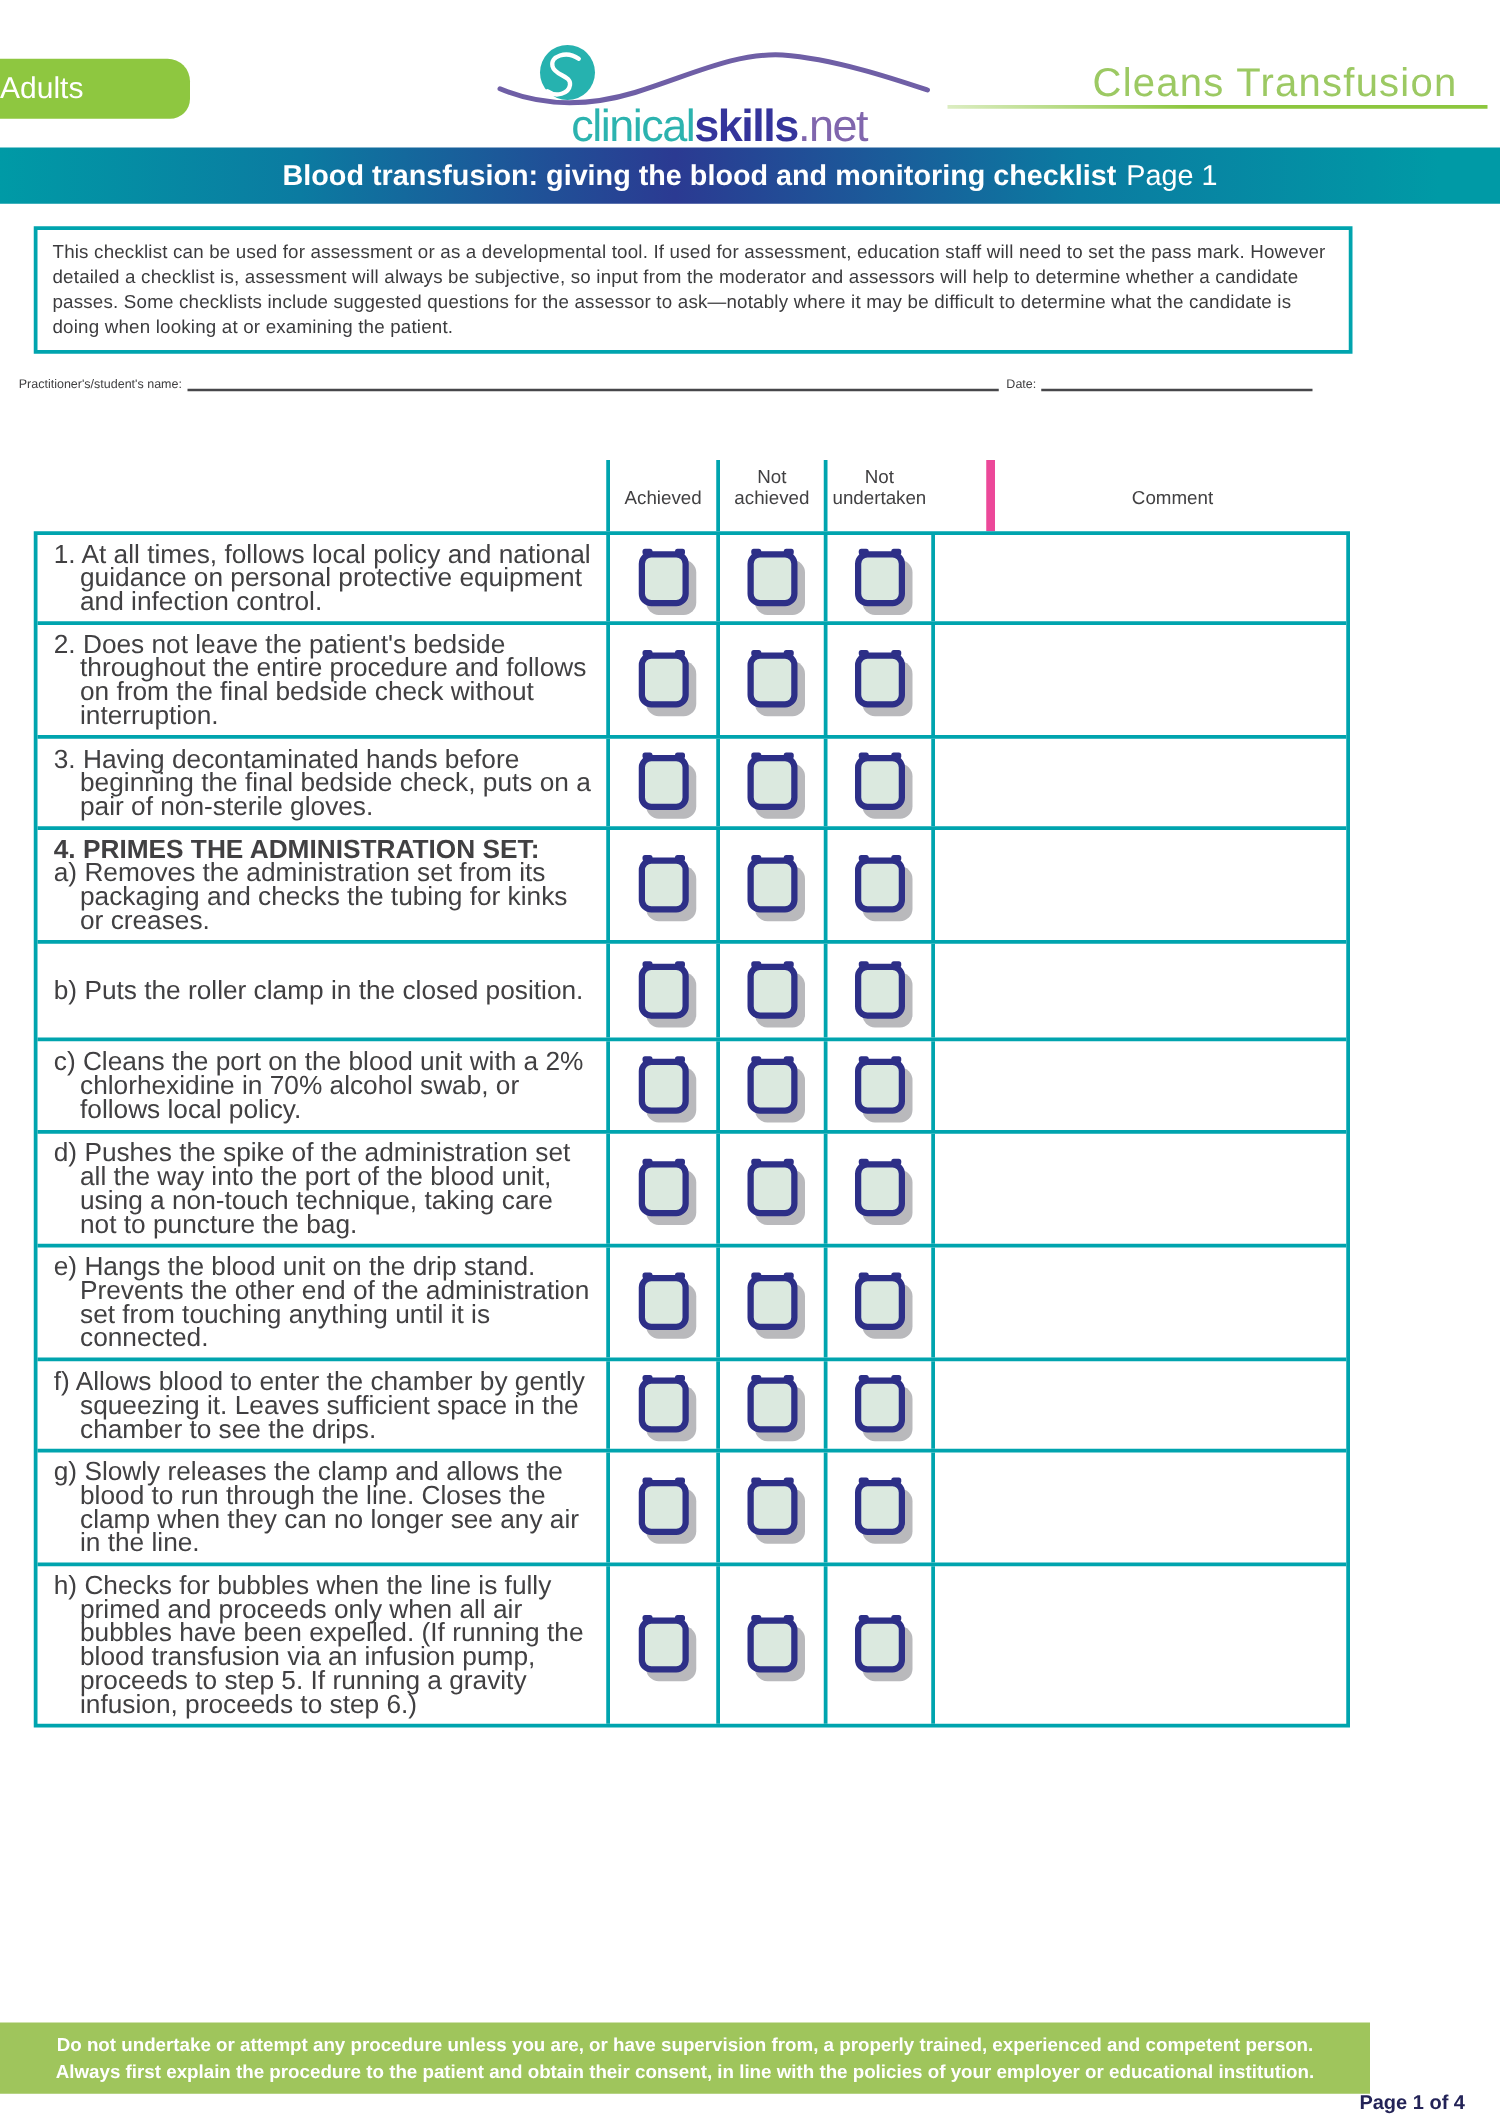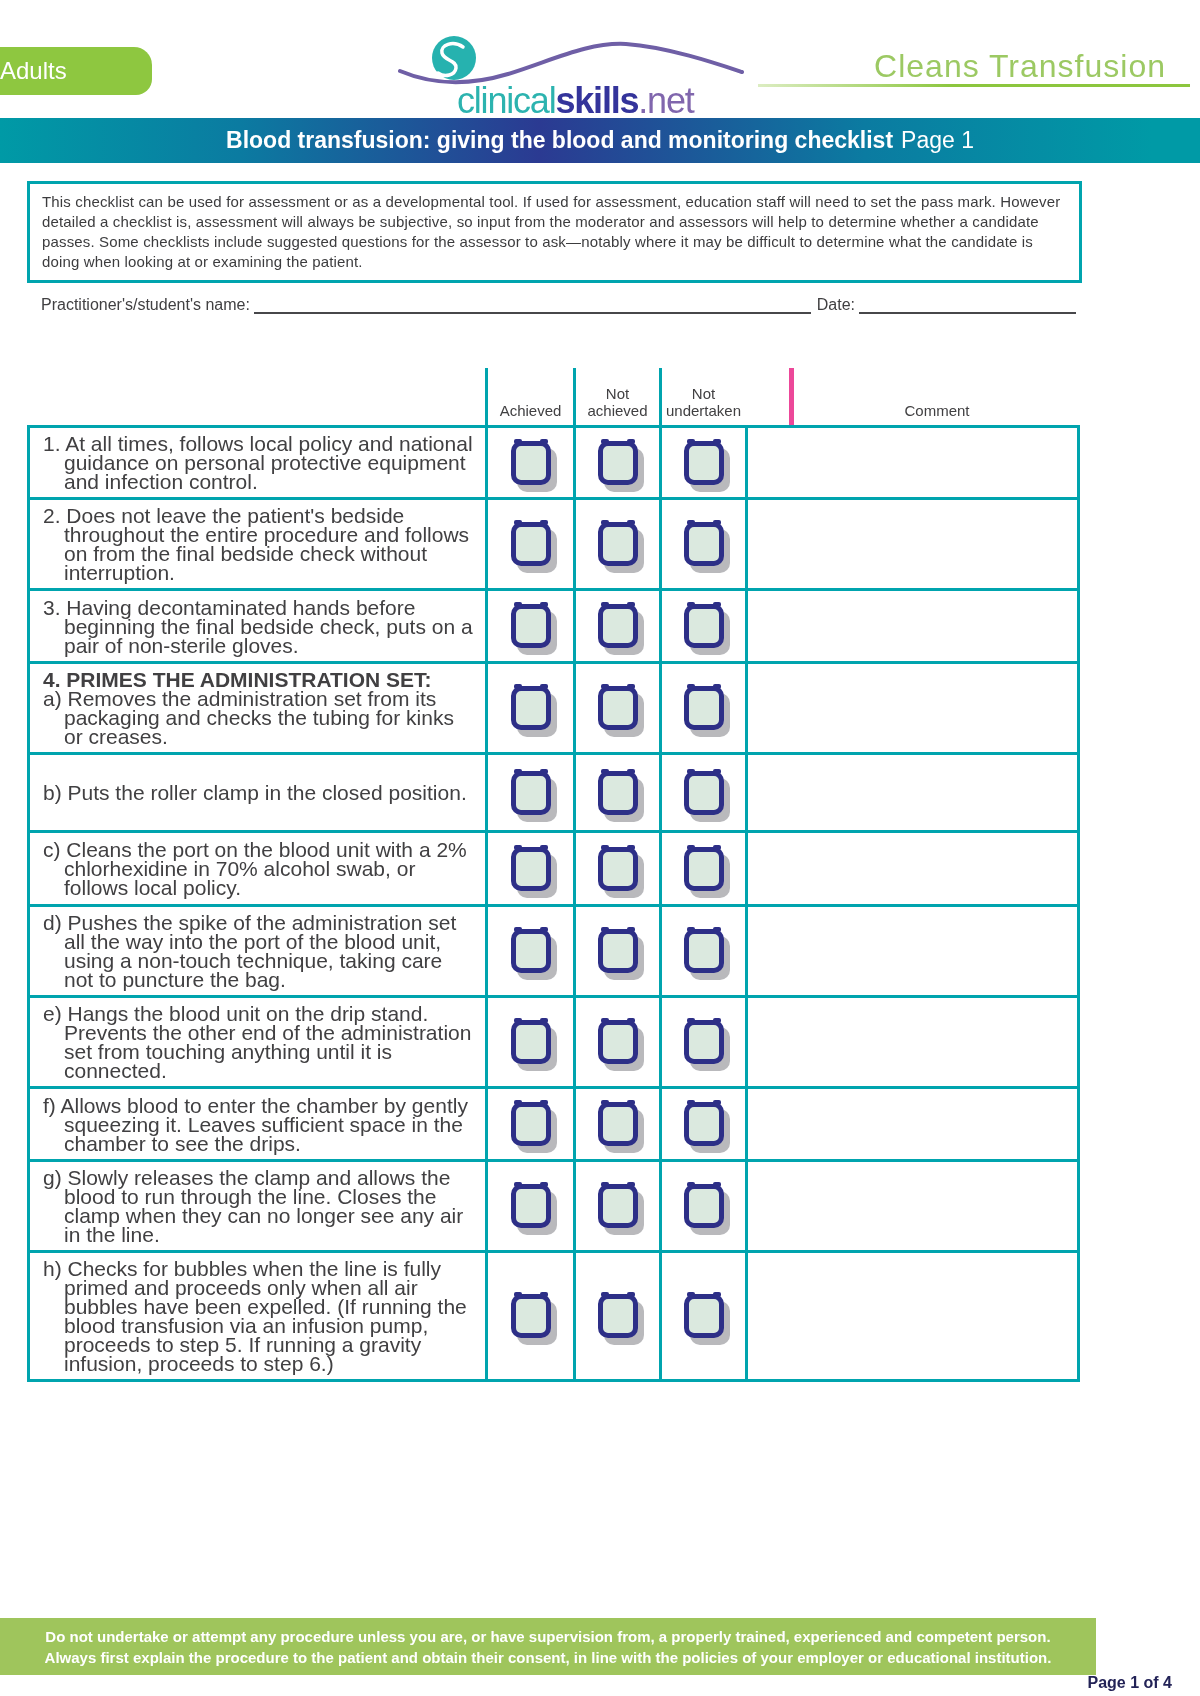--- a/index.html
+++ b/index.html
@@ -29,36 +29,36 @@
           display:flex;align-items:center;justify-content:center;}
   .banner .t-bold{color:#fff;font-size:23px;font-weight:bold;}
   .banner .t-reg{color:#fff;font-size:23px;font-weight:normal;margin-left:8px;}
 
   
   .intro{position:absolute;top:181px;left:27px;width:1055px;box-sizing:border-box;
          border:3px solid #00a4ae;padding:8px 12px;font-size:15px;line-height:20px;
          letter-spacing:.15px;color:#3c3c3e;}
 
   
-  .nameline{position:absolute;top:296px;left:41px;width:1035px;display:flex;align-items:flex-end;
-            font-size:16px;color:#414042;justify-content:center;}
+  .nameline{position:absolute;top:296px;left:15px;width:1035px;display:flex;align-items:flex-end;
+            font-size:10px;color:#414042;justify-content:center;}
   .fill{border-bottom:2px solid #47474a;height:15px;}
   .fill.name{flex:1;margin-left:4px;}
   .fill.date{width:217px;margin-left:4px;}
   .datelabel{margin-left:6px;}
 
   
   .hrow{position:absolute;top:368px;left:27px;width:1053px;height:57px;display:flex;}
   .hcell{box-sizing:border-box;height:100%;display:flex;align-items:flex-end;justify-content:center;
-         text-align:center;font-size:15px;line-height:17px;padding-bottom:6px;white-space:pre-line;}
+         text-align:center;font-size:15px;line-height:17px;padding-bottom:18px;white-space:pre-line;}
   .hcell.crit{width:458px;}
   .hcell.c1{width:88px;border-left:3px solid #00a4ae;}
   .hcell.c2{width:86px;border-left:3px solid #00a4ae;}
   .hcell.c3{width:86px;border-left:3px solid #00a4ae;}
-  .hcell.cmt{flex:1;border-left:5px solid #ec4899;margin-left:44px;}
+  .hcell.cmt{flex:1;border-left:7px solid #ec4899;margin-left:44px;}
 
   .tbody{position:absolute;top:425px;left:27px;width:1053px;box-sizing:border-box;
          border:3px solid #00a4ae;}
   .trow{display:flex;box-sizing:border-box;border-top:3px solid #00a4ae;}
   .trow:first-child{border-top:0;}
   .cell{box-sizing:border-box;}
   .cell.crit{width:455px;padding:6px 8px 6px 13px;display:flex;flex-direction:column;justify-content:center;}
   .crit-text{margin:0;padding-left:21px;text-indent:-21px;font-size:21px;line-height:19px;color:#414042;}
   .crit-text.bold{font-weight:bold;}
   .cell.chk{display:flex;align-items:center;justify-content:center;border-left:3px solid #00a4ae;}

